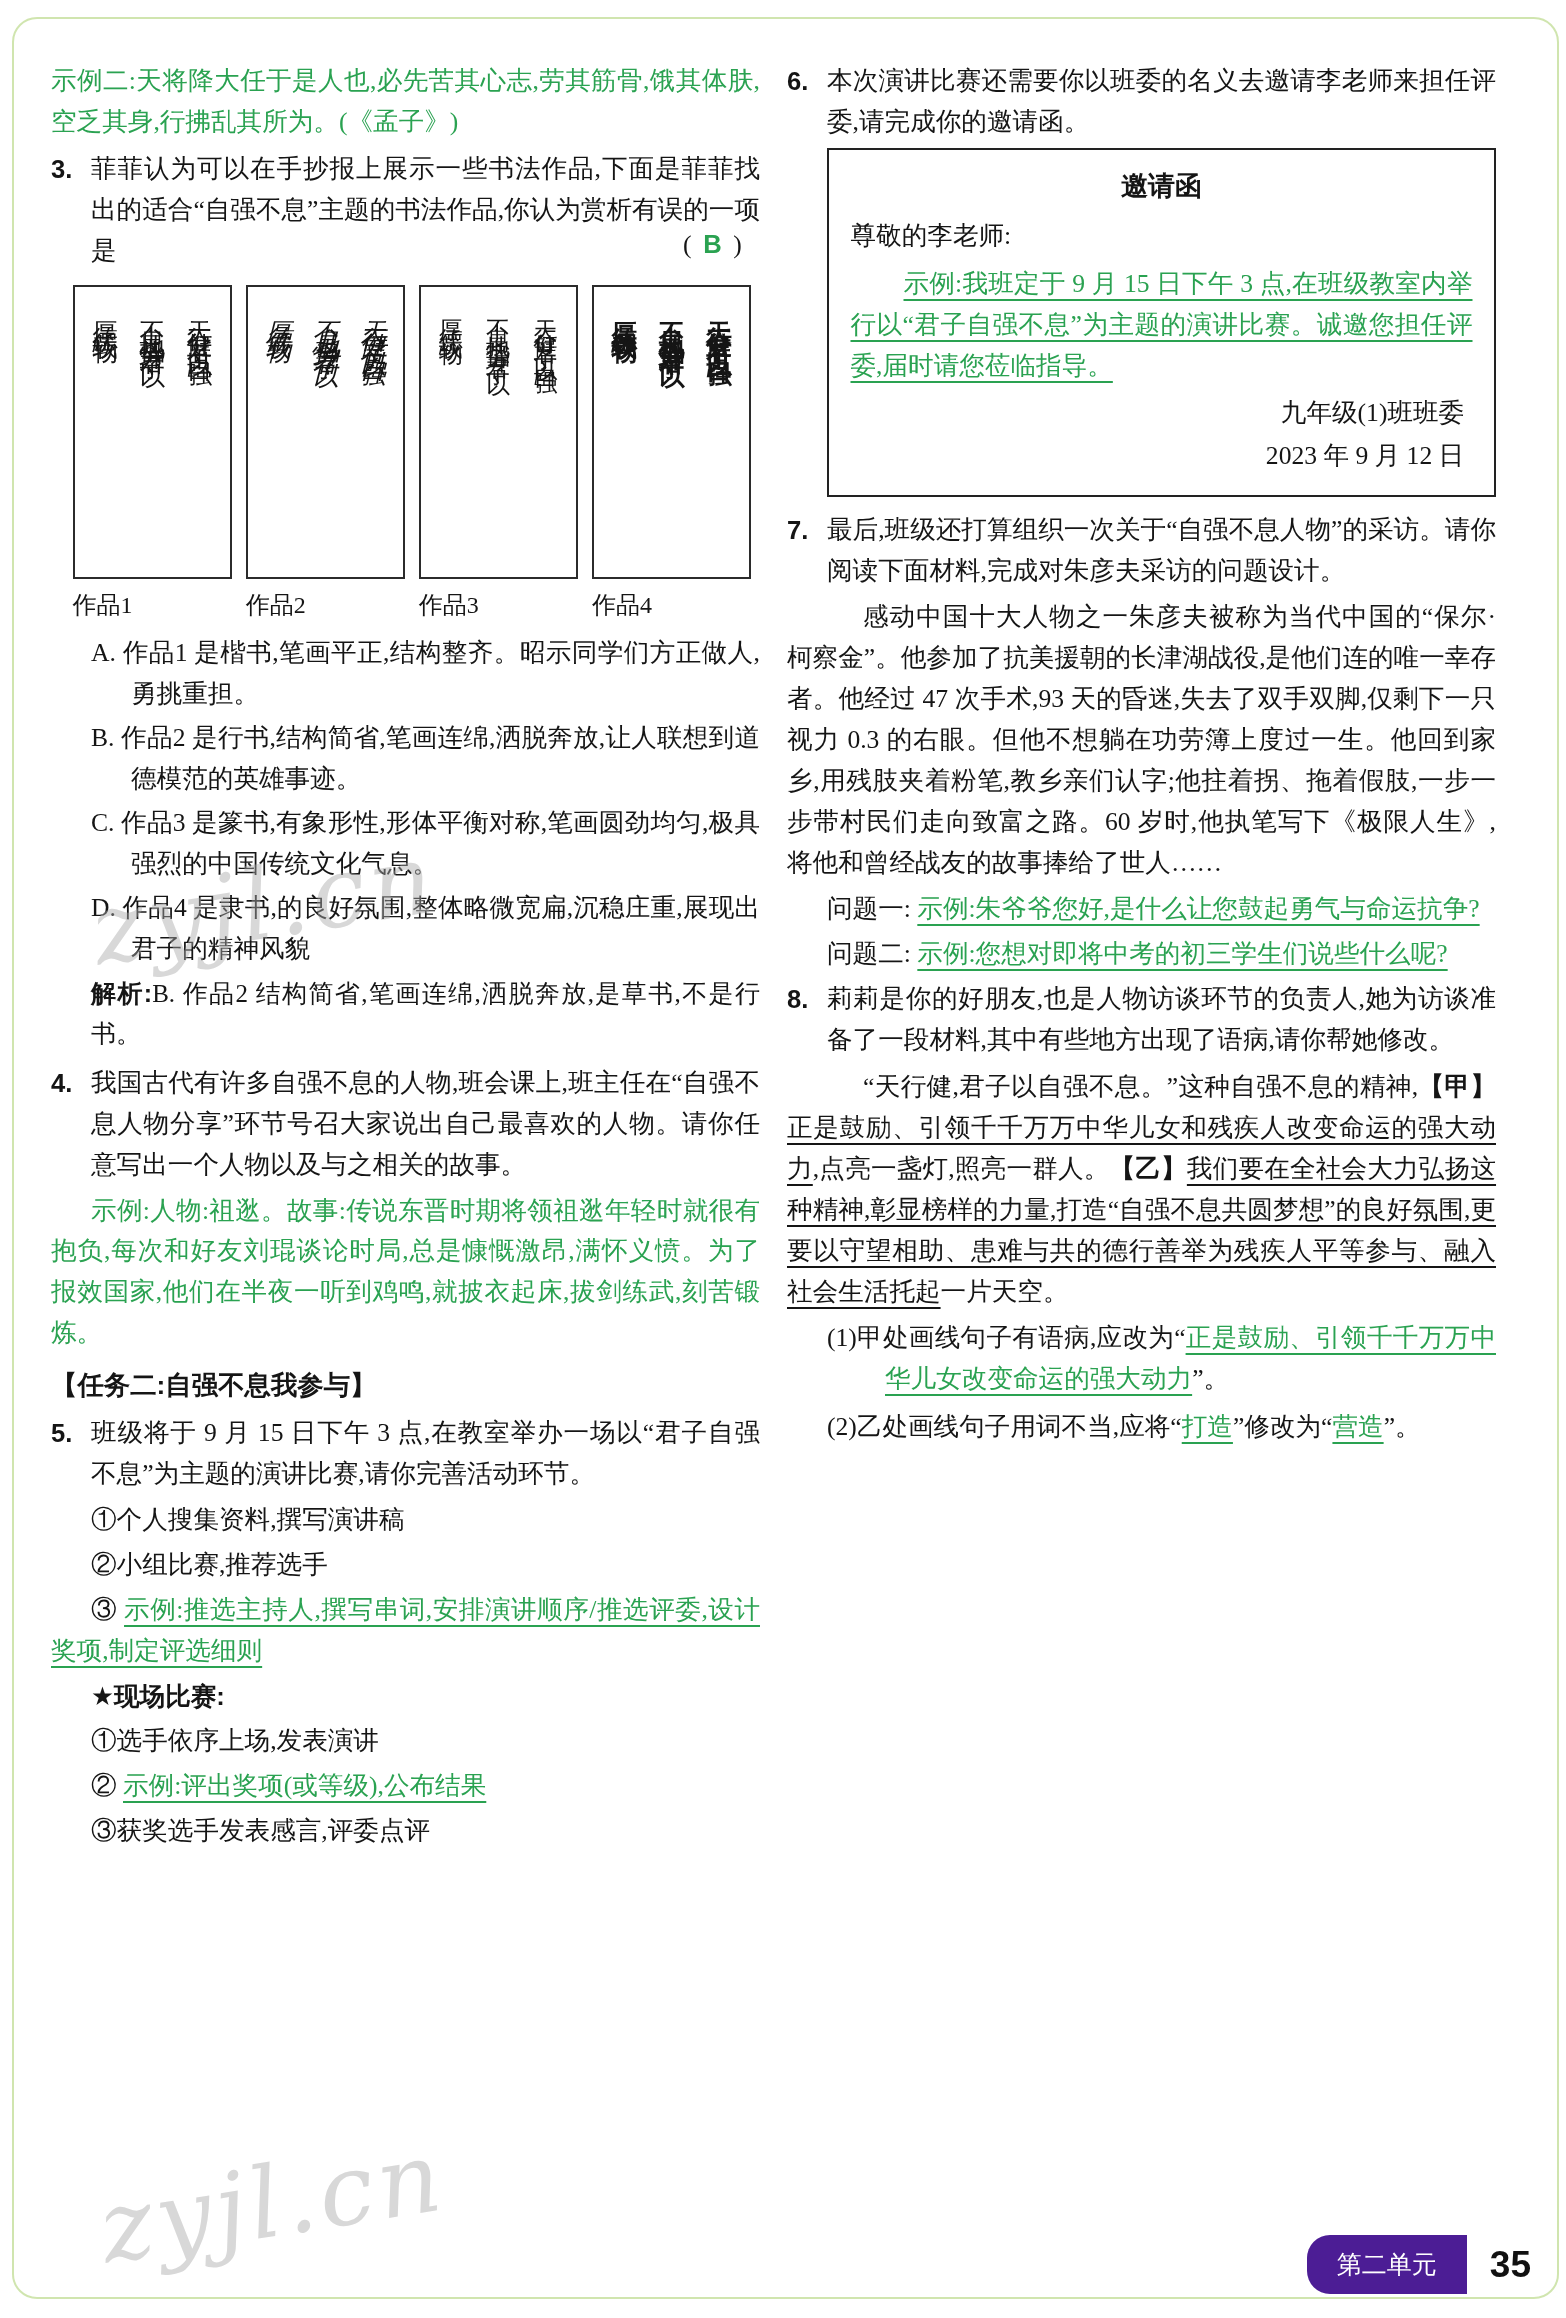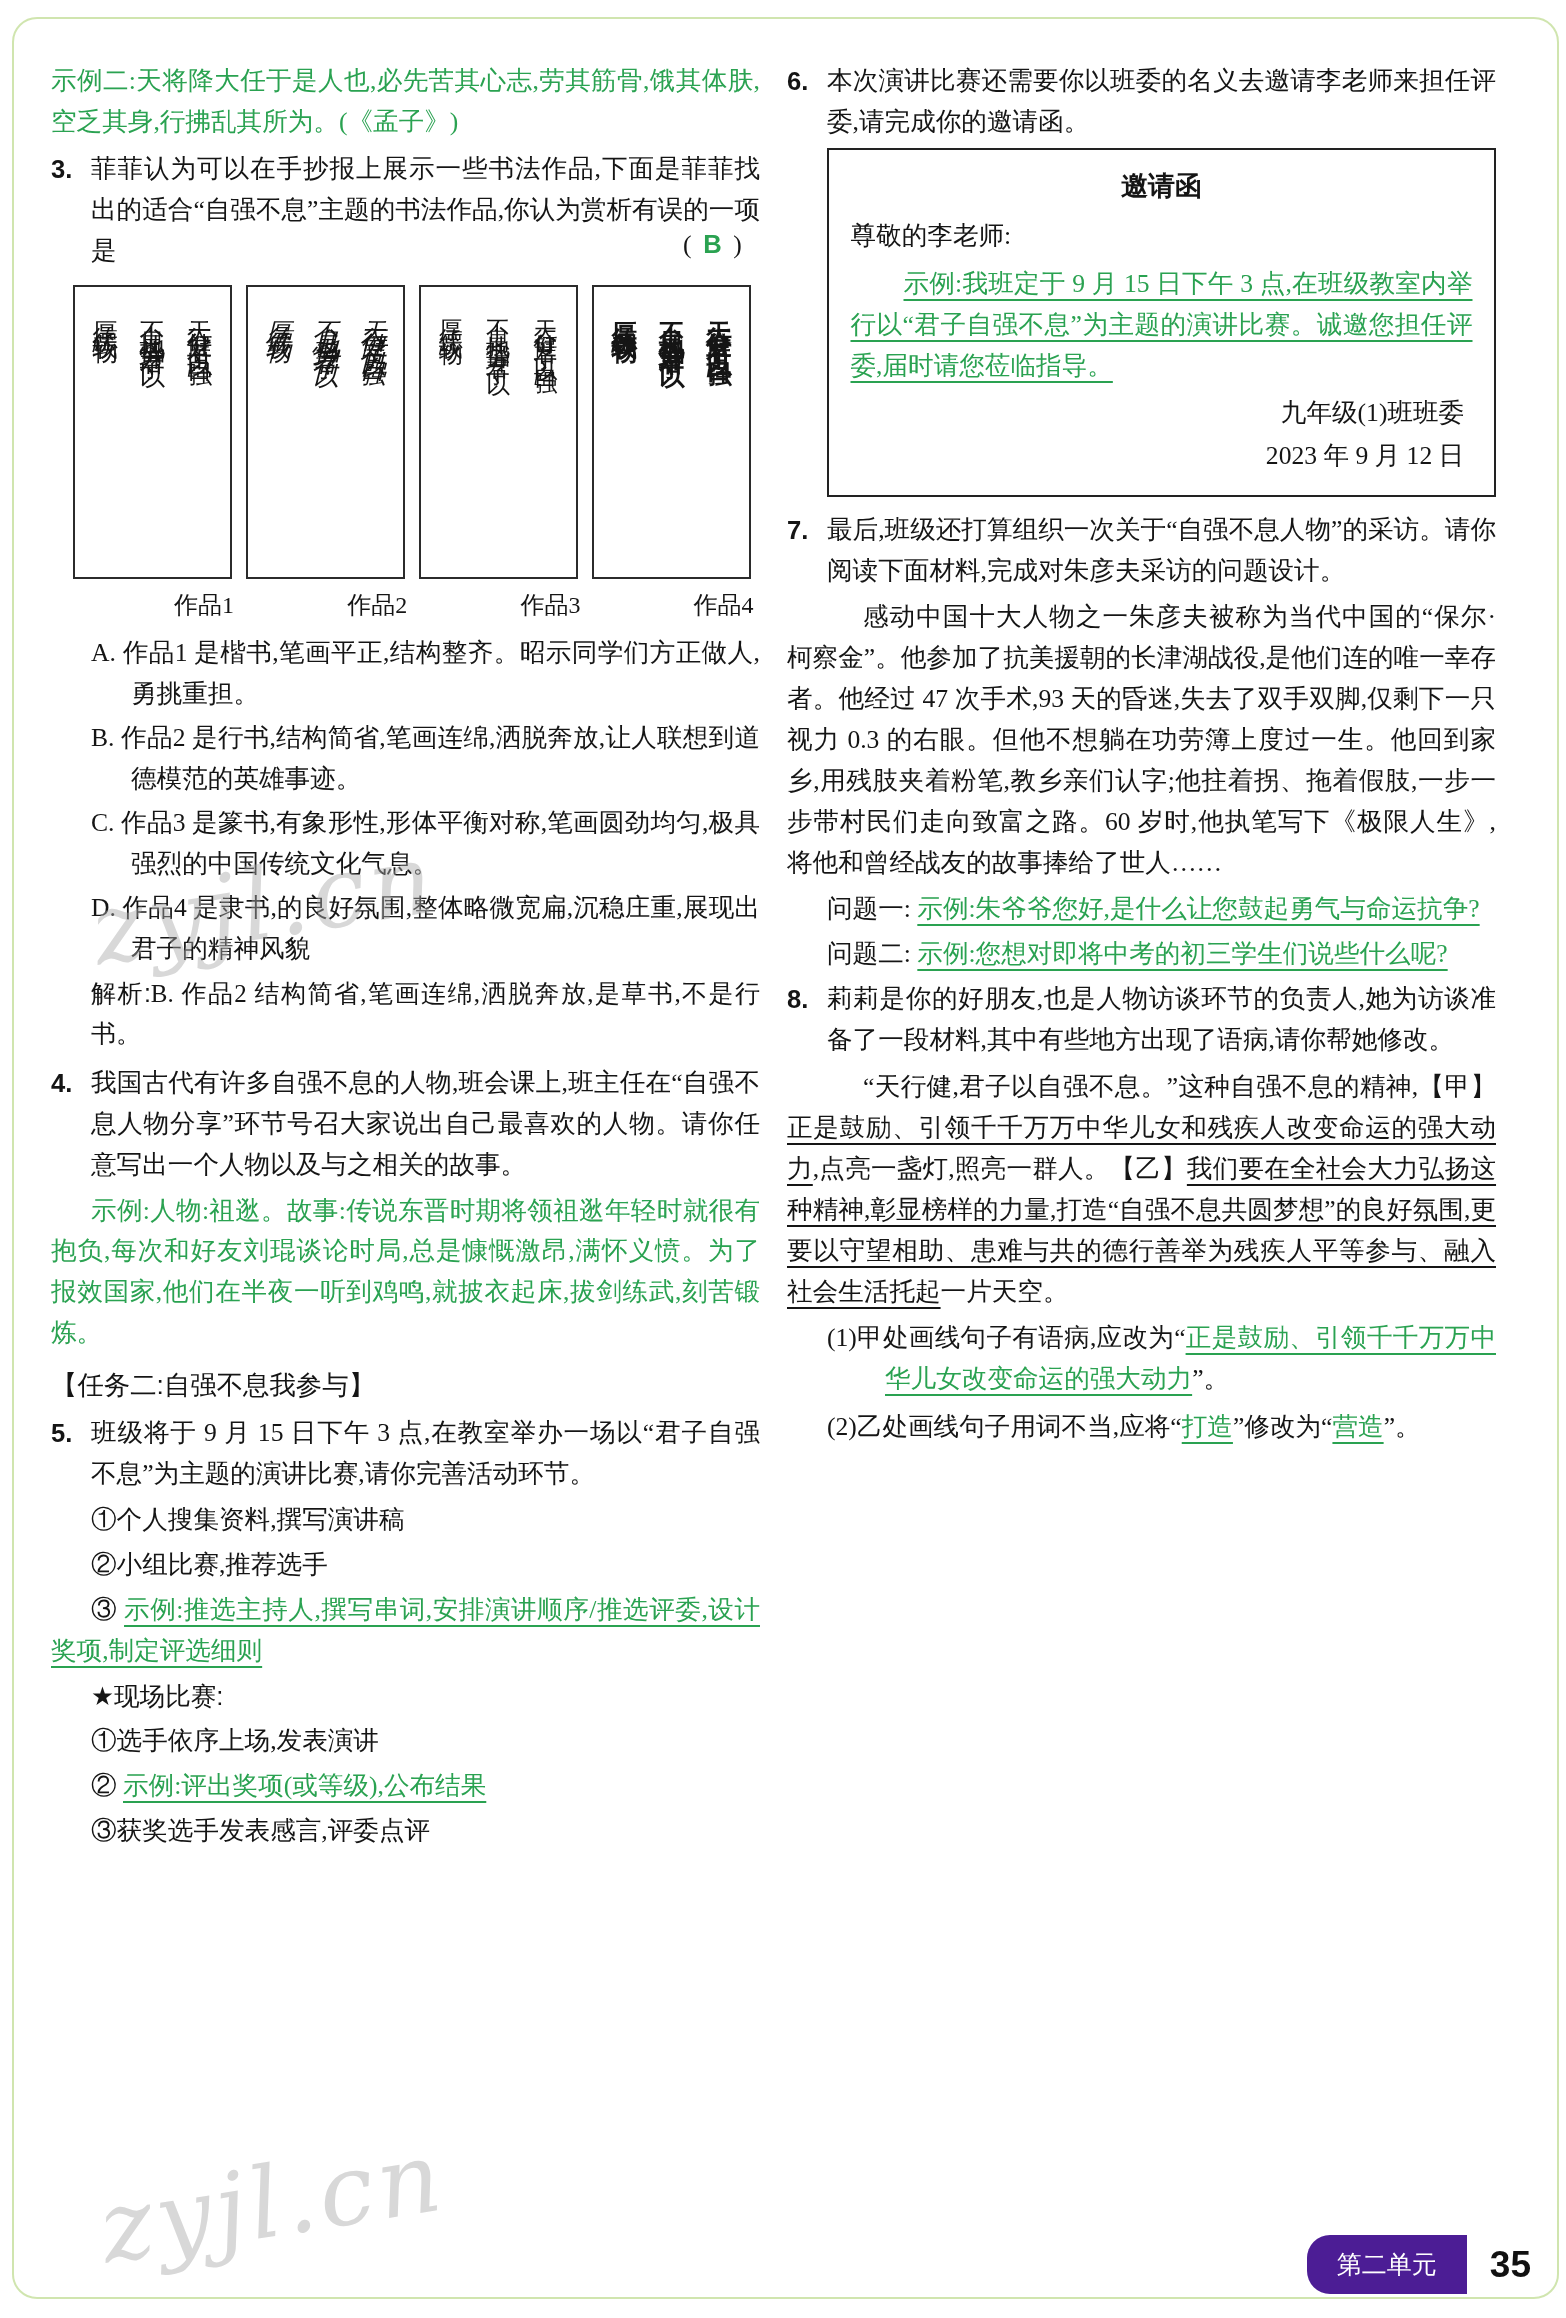--- a/index.html
+++ b/index.html
@@ -10,21 +10,21 @@
     font-family:"Liberation Serif","DejaVu Serif",serif;
     font-size:25.6px; line-height:1.6; color:#151515;
   }
   .frame {
     position:absolute; top:16.5px; bottom:20px; left:11.6px; right:8.3px;
     border:2.5px solid #a9d06e; border-radius:25px; opacity:.55; pointer-events:none;
   }
   .cols { position:absolute; top:61px; left:51px; display:flex; gap:27px; }
   .col { width:709px; flex:none; text-align:justify; }
   p { margin:0 0 6.6px; }
-  .sans-b { font-family:"Liberation Sans","DejaVu Sans",sans-serif; font-weight:normal; }
+  .sans-b { font-family:"Liberation Sans","DejaVu Sans",sans-serif; font-weight:bold; }
   .green { color:#2aa251; }
   .u { text-decoration:underline; text-decoration-thickness:1.7px; text-underline-offset:7.4px; }
   .bu { text-decoration:underline; text-decoration-thickness:1.7px; text-underline-offset:7.4px; }
 
   .q { position:relative; padding-left:40px; margin:0 0 5px; }
   .qnum { position:absolute; left:0; top:0; font-family:"Liberation Sans","DejaVu Sans",sans-serif; font-weight:bold; }
   .stem { margin:0 0 5px; }
   .choice { position:absolute; right:6.6px; bottom:6.6px; white-space:nowrap; }
   .choice .paren { margin:0 11.6px; }
   .gb { font-weight:bold; font-family:"Liberation Sans","DejaVu Sans",sans-serif; }
@@ -42,21 +42,21 @@
   .work { flex:1; }
   .work-box {
     border:2.1px solid #2b2b2b; height:294px; padding:13.2px 6.6px;
     writing-mode:vertical-rl; white-space:pre-line;
     font-size:25.6px; line-height:1.85; letter-spacing:5.8px; text-align:start;
   }
   .s-kai  { font-family:"Liberation Serif",serif; }
   .s-cao  { font-style:italic; filter:blur(0.2px); }
   .s-zhuan{ letter-spacing:7.4px; font-size:24px; }
   .s-li   { font-weight:bold; }
-  .work-label { text-align:right; margin-top:6.6px; font-size:24px; }
+  .work-label { text-align:left; margin-top:6.6px; font-size:24px; }
 
   .inv-box { border:2.5px solid #222; margin:3.3px 0 13.2px 40px; padding:15px 21.5px 16.5px; }
   .inv-title { text-align:center; font-family:"Liberation Sans","DejaVu Sans",sans-serif; font-weight:bold; font-size:27px; margin:0 0 8.3px; }
   .inv-body { text-indent:53px; margin:0 0 6.6px; }
   .inv-right { text-align:right; margin:0 8.3px 1.7px 0; }
 
   .footer { position:absolute; right:0; bottom:25px; display:flex; align-items:center; }
   .unit-pill {
     background:#4c1d95; color:#ffffff; font-family:"Liberation Sans","DejaVu Sans",sans-serif;
     font-size:25px; padding:8.3px 30px 10px; border-radius:23px 0 0 23px;

